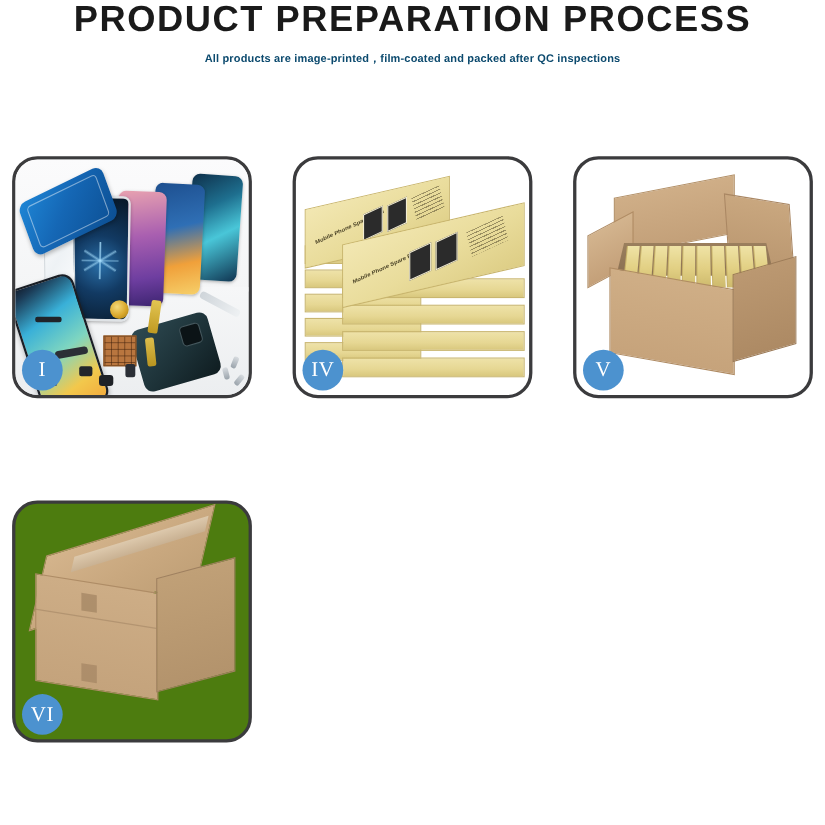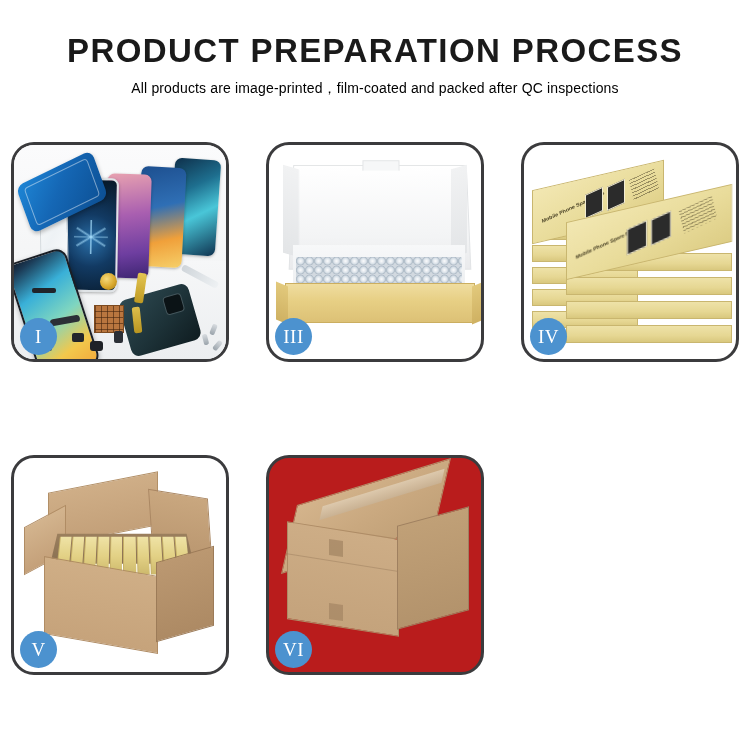--- a/index.html
+++ b/index.html
@@ -11,38 +11,37 @@
     width: 750px;
     height: 750px;
     overflow: hidden;
     font-family: "Liberation Sans", sans-serif;
     position: relative;
   }
 
   
   .header {
     width: 750px;
-    padding-top: 34px;
     text-align: center;
   }
   .title {
     font-family: "Liberation Sans", sans-serif;
     font-size: 33px;
     font-weight: bold;
     letter-spacing: 1.4px;
     color: #1a1a1a;
     line-height: 1.05;
     white-space: nowrap;
   }
   .subtitle {
     margin-top: 11px;
     font-family: "Liberation Sans", sans-serif;
-    font-size: 14px;
-    font-weight: normal;
-    color: #000000;
+    font-size: 10px;
+    font-weight: bold;
+    color: #0c4a6e;
     letter-spacing: 0.15px;
     white-space: nowrap;
   }
 
   
   .grid {
     position: absolute;
     left: 11px;
     top: 142px;
     width: 728px;
@@ -402,21 +401,21 @@
   }
   .c-body-right {
     position: absolute; left: 142px; top: 96px;
     width: 56px; height: 78px;
     background: linear-gradient(180deg,#bb9871 0%,#ad8a64 100%);
     transform: skewY(-16deg);
     border: 1px solid #9c7b58;
   }
 
   
-  .p6 { background: #b91c1c; }
+  .p6 { background: #4d7c0f; }
   .s-top {
     position: absolute; left: 20px; top: 26px;
     width: 152px; height: 62px;
     background: linear-gradient(160deg,#d4b48c 0%,#c9a87f 55%,#c0a077 100%);
     transform: skewY(-17deg) skewX(-14deg);
     border: 1px solid #b2906a;
   }
   .s-tape {
     position: absolute; left: 52px; top: 30px;
     width: 122px; height: 13px;
@@ -490,33 +489,20 @@
       <div class="part pt-small4"></div>
       <div class="part pt-screw1"></div>
       <div class="part pt-screw2"></div>
       <div class="part pt-screw3"></div>
       <div class="part pt-tweezer"></div>
     </div>
     <div class="badge">I</div>
   </div>
 
 
-  <div class="panel p3">
-    <div class="scene">
-      <div class="m-lid">
-        <div class="m-lid-tab"></div>
-      </div>
-      <div class="m-wall-l"></div>
-      <div class="m-wall-r"></div>
-      <div class="m-inner"></div>
-      <div class="m-fill"></div>
-      <div class="m-front"></div>
-    </div>
-    <div class="badge">III</div>
-  </div>
 
   <div class="panel p4">
     <div class="scene stack">
 
       <div class="kbox" style="left:8px; top:78px; width:104px; height:15px;"></div>
       <div class="kbox" style="left:8px; top:100px; width:104px; height:15px;"></div>
       <div class="kbox" style="left:8px; top:122px; width:104px; height:15px;"></div>
       <div class="kbox" style="left:8px; top:144px; width:104px; height:15px;"></div>
       <div class="kbox" style="left:8px; top:166px; width:104px; height:15px;"></div>
 

